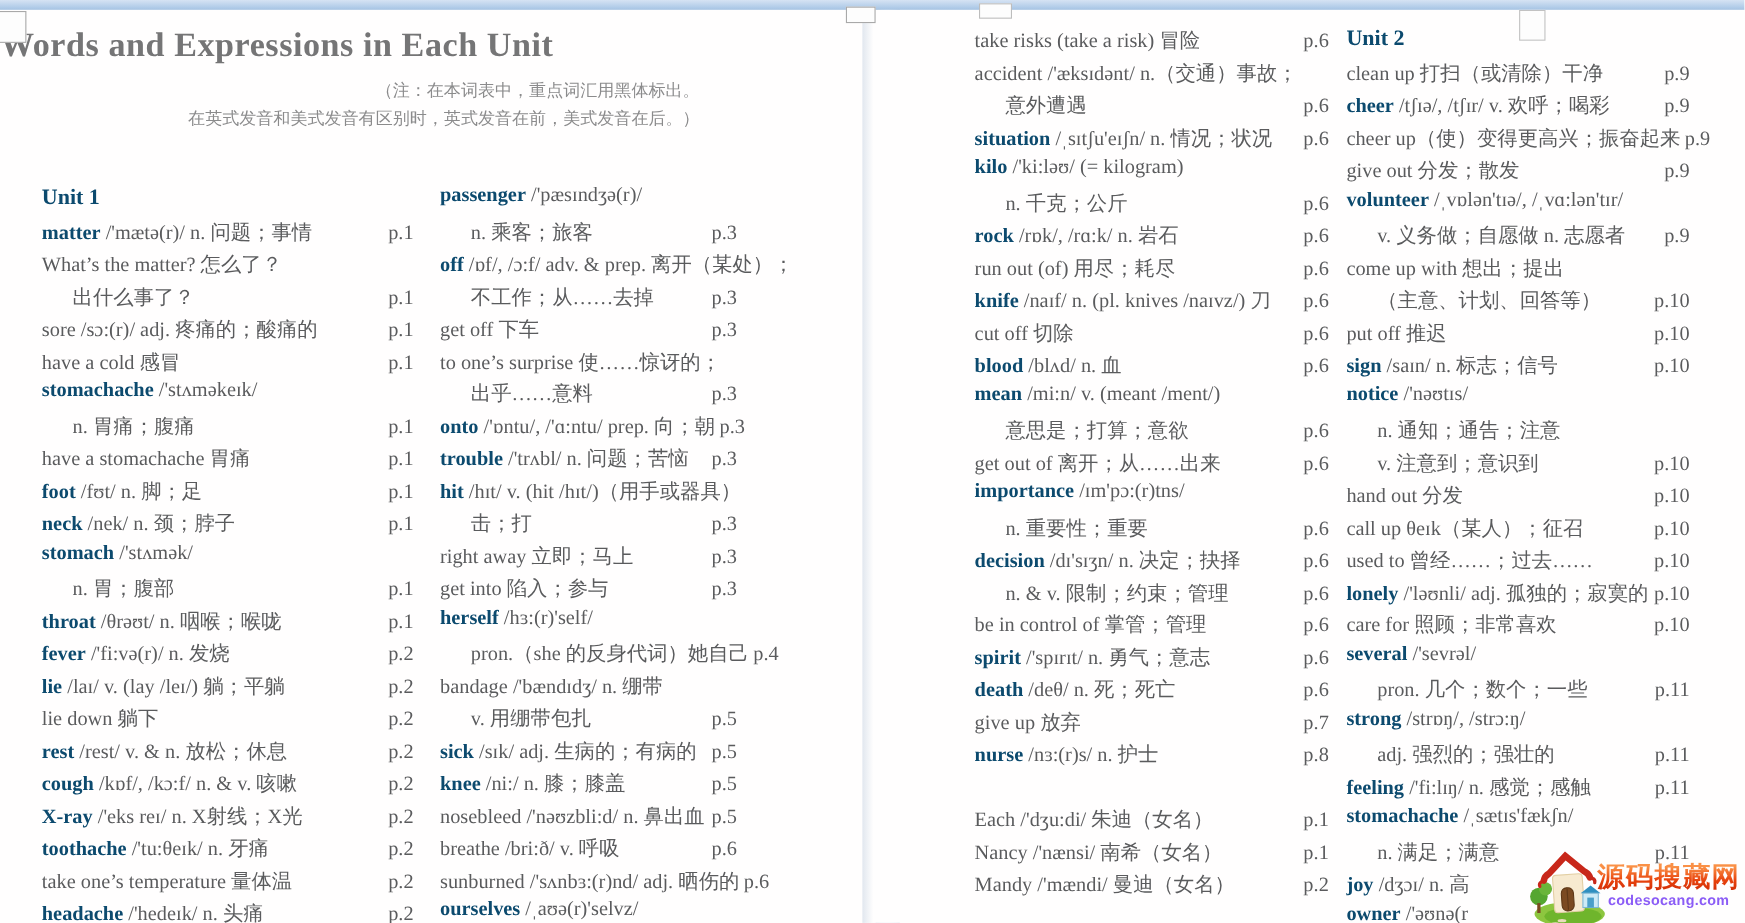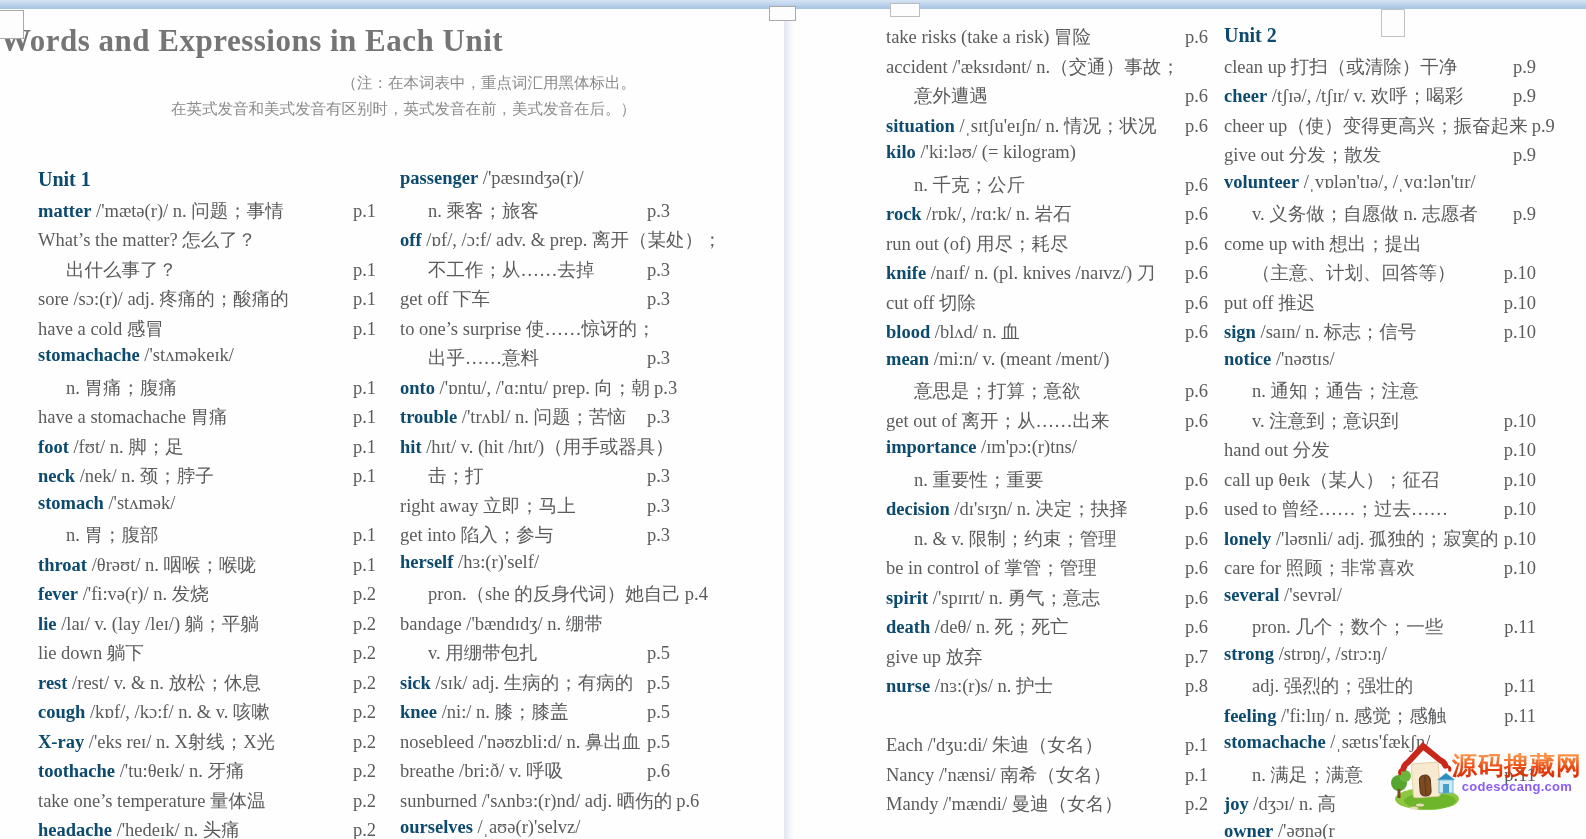--- a/index.html
+++ b/index.html
@@ -40,21 +40,21 @@
   .row.unit{font-size:20px;font-weight:700;color:#646568;}
 
   
   .corner{position:absolute;background:#fdfdfd;border:1px solid #a9a9a9;z-index:4;}
   #corner-tl{left:-5px;top:10px;width:27px;height:27px;}
   #corner-lp-tr{left:769px;top:6px;width:25px;height:13px;}
   #corner-rp-tl{left:890px;top:3px;width:28px;height:12px;border-color:#bdbdbd;}
   #corner-rp-tr{left:1381px;top:9px;width:22px;height:26px;border-color:#c2c2c2;}
 
   
-  .watermark{position:absolute;left:1390px;top:712px;width:196px;height:95px;z-index:6;}
+  .watermark{position:absolute;left:1390px;top:744px;width:196px;height:95px;z-index:6;}
   .wm-logo{position:absolute;left:0;bottom:-4px;}
   .wm-text{position:absolute;left:58px;top:40px;width:138px;text-align:center;}
   .wm-name{font-family:"Liberation Sans","DejaVu Sans",sans-serif;font-weight:700;
     font-size:25px;line-height:27px;letter-spacing:1px;color:#e8430d;
     background:linear-gradient(180deg,#fa9046 15%,#e8430d 60%,#cf2b06 100%);
     -webkit-background-clip:text;background-clip:text;-webkit-text-fill-color:transparent;}
   .wm-url{font-family:"Liberation Sans","DejaVu Sans",sans-serif;font-weight:700;
     font-size:13px;color:#8b5cf6;margin-top:0px;letter-spacing:.3px;}
 </style>
 </head>

